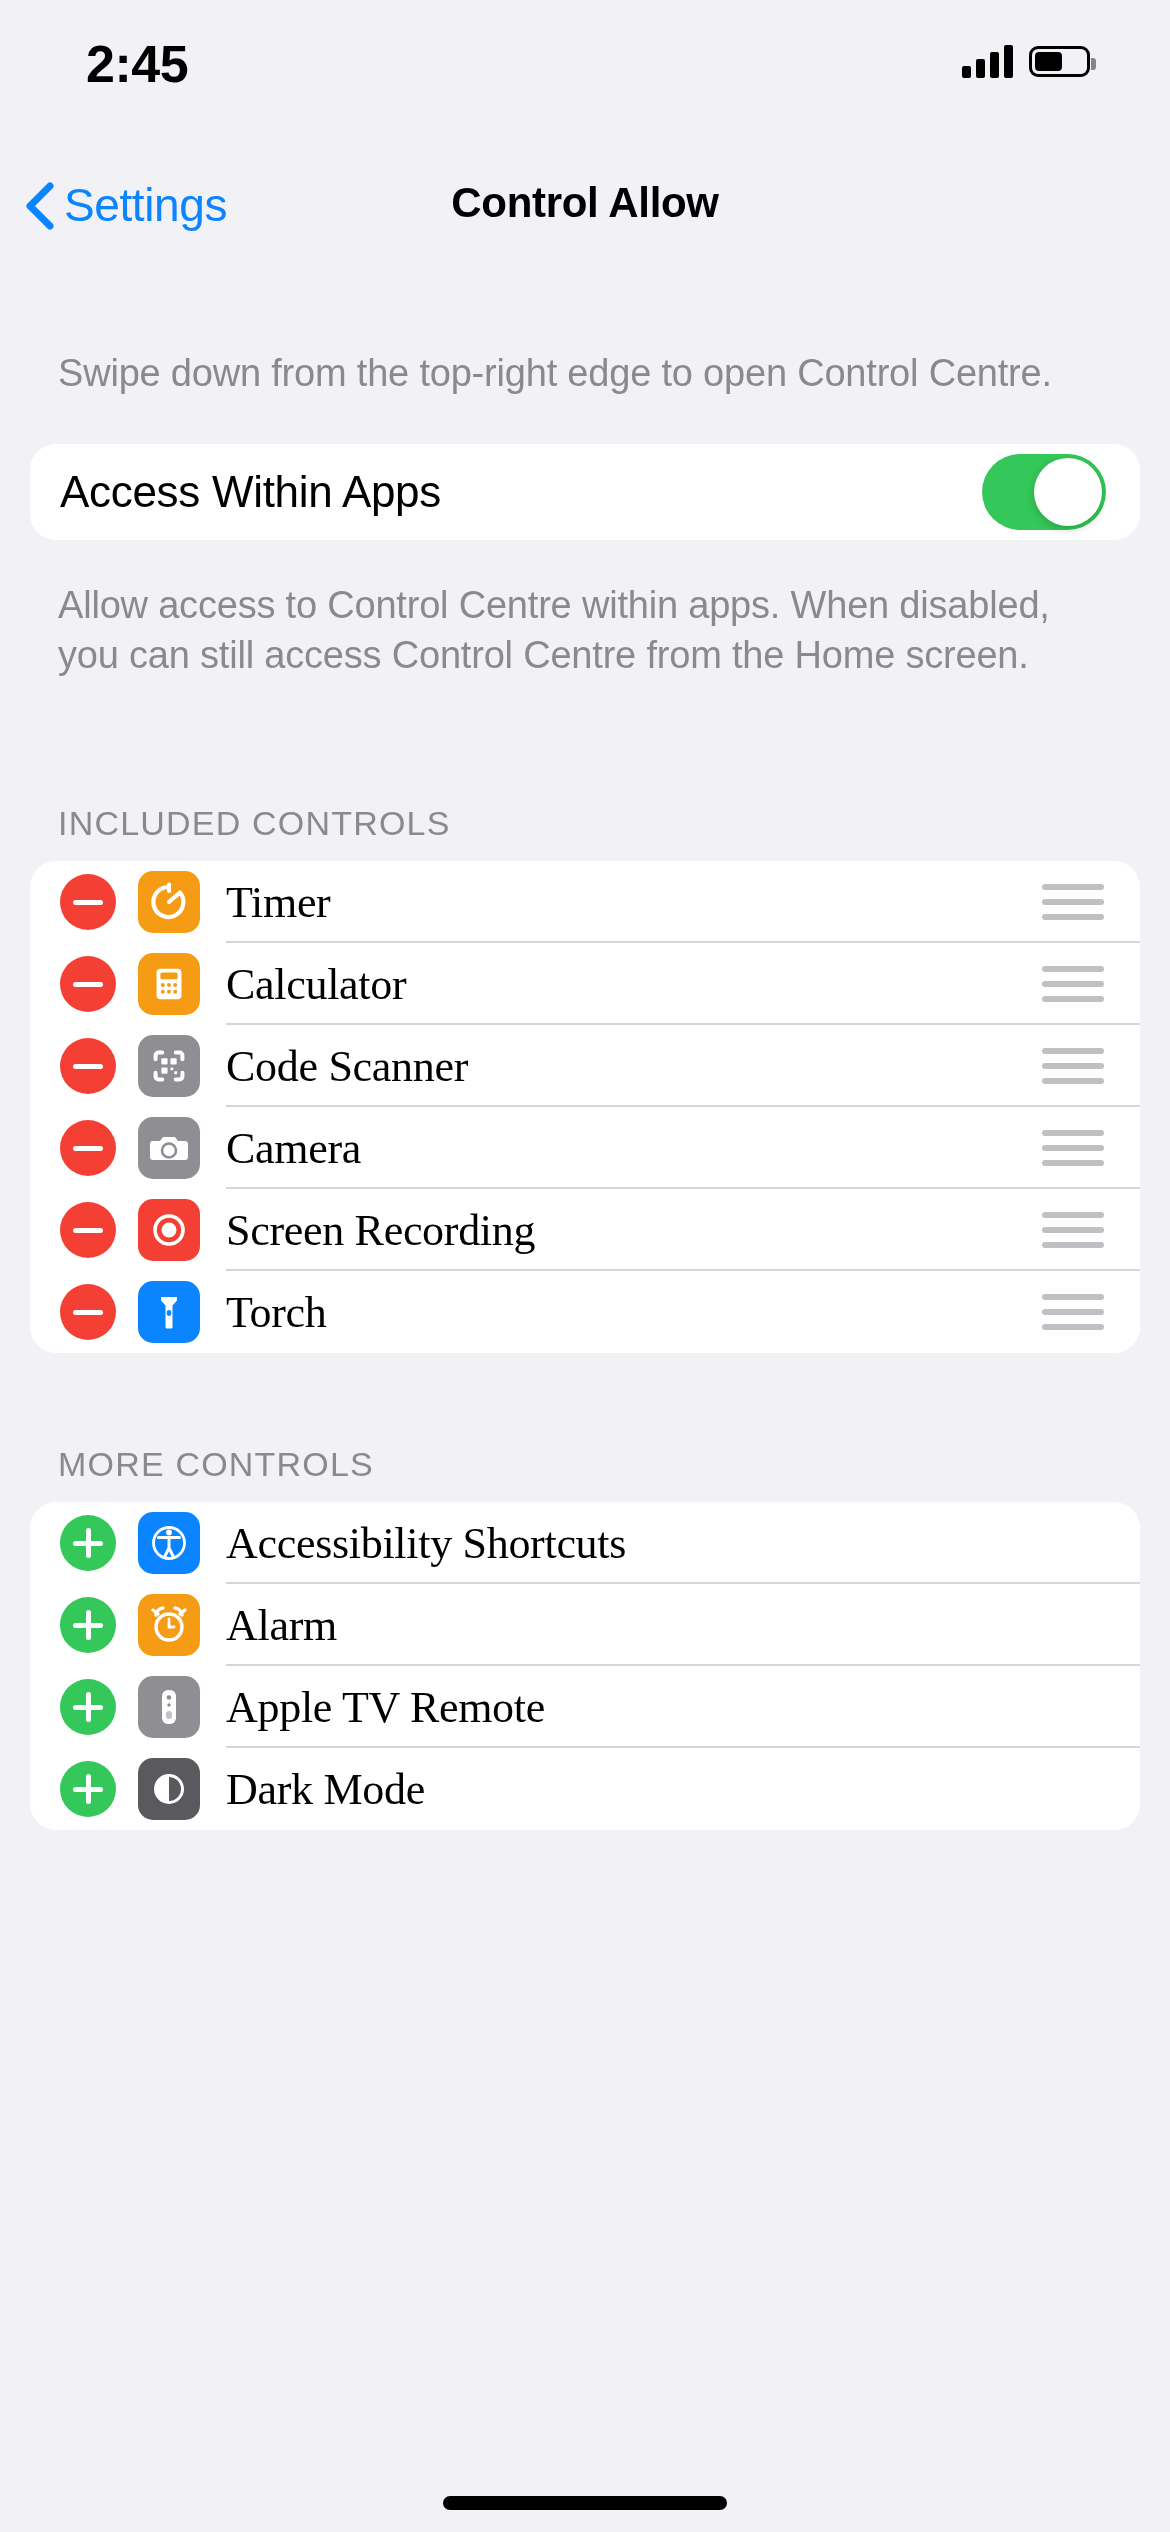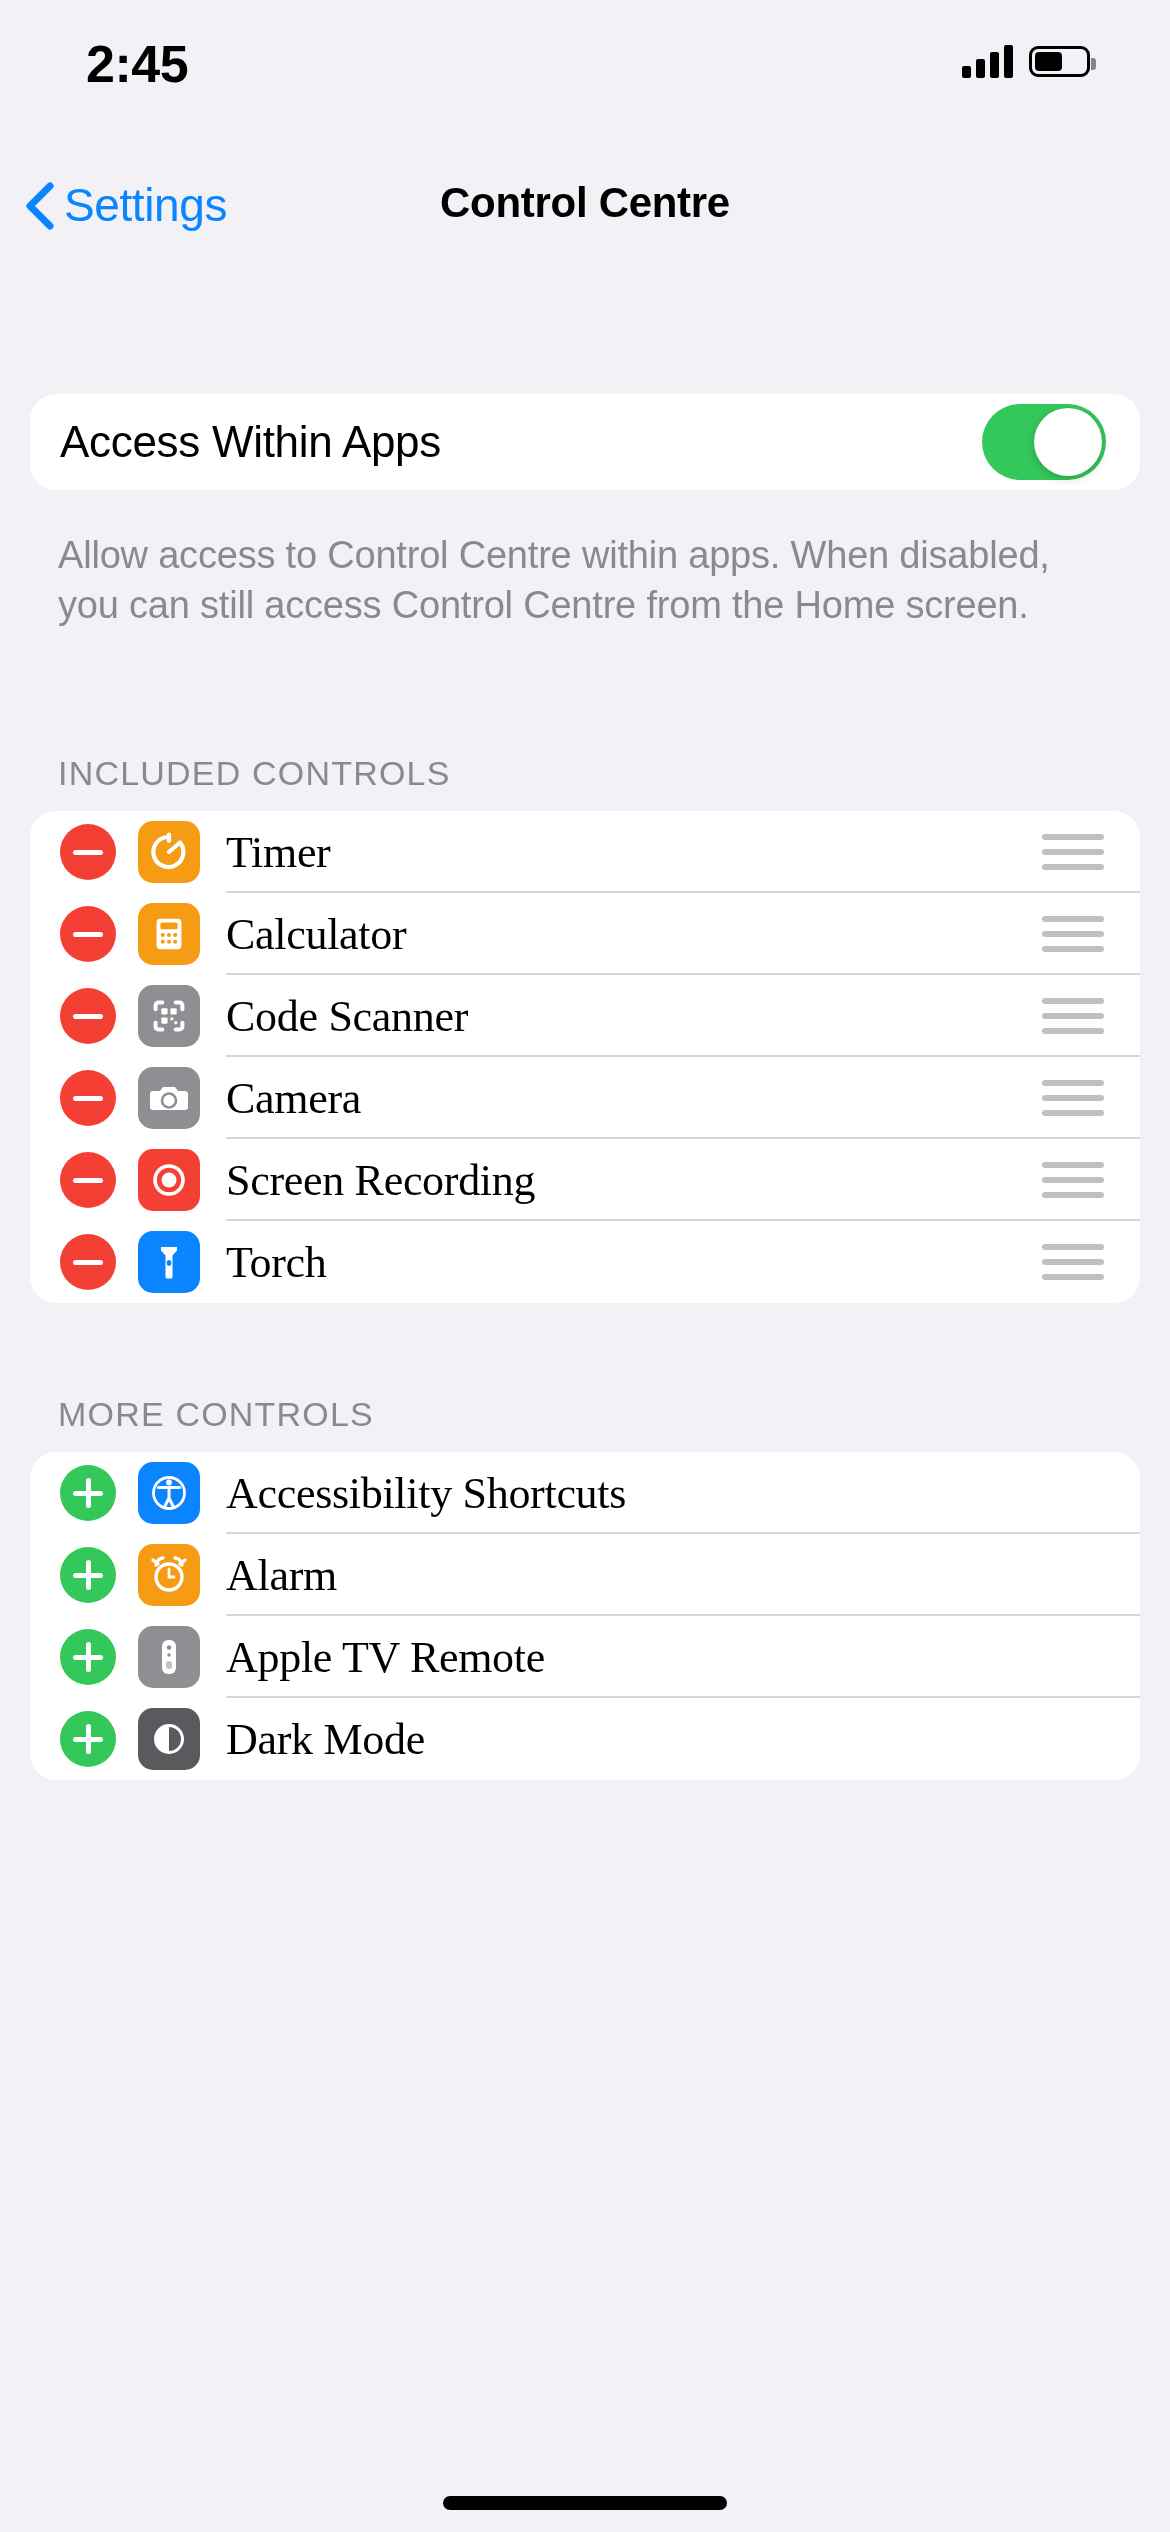--- a/index.html
+++ b/index.html
@@ -155,26 +155,27 @@
 
 <div class="nav">
   <div class="nav-back">
     <span class="chev">
       <svg width="34" height="48" viewBox="0 0 34 48">
         <path d="M28 4 L8 24 L28 44" fill="none" stroke="#0A84FF" stroke-width="7" stroke-linecap="round" stroke-linejoin="round"></path>
       </svg>
     </span>
     <span class="nav-back-label">Settings</span>
   </div>
-  <div class="nav-title">Control Centre</div>
+  <div class="nav-title">Control Allow</div>
 </div>
 
 <div class="scroll-area">
 
   <div style="height:88px"></div>
+  <div class="section-note">Swipe down from the top-right edge to open Control Centre.</div>
 
   <div style="height:46px"></div>
   <div class="card">
     <div class="row-toggle">
       <span class="label">Access Within Apps</span>
       <span class="switch on">
         <span class="knob"></span>
       </span>
     </div>
   </div>

